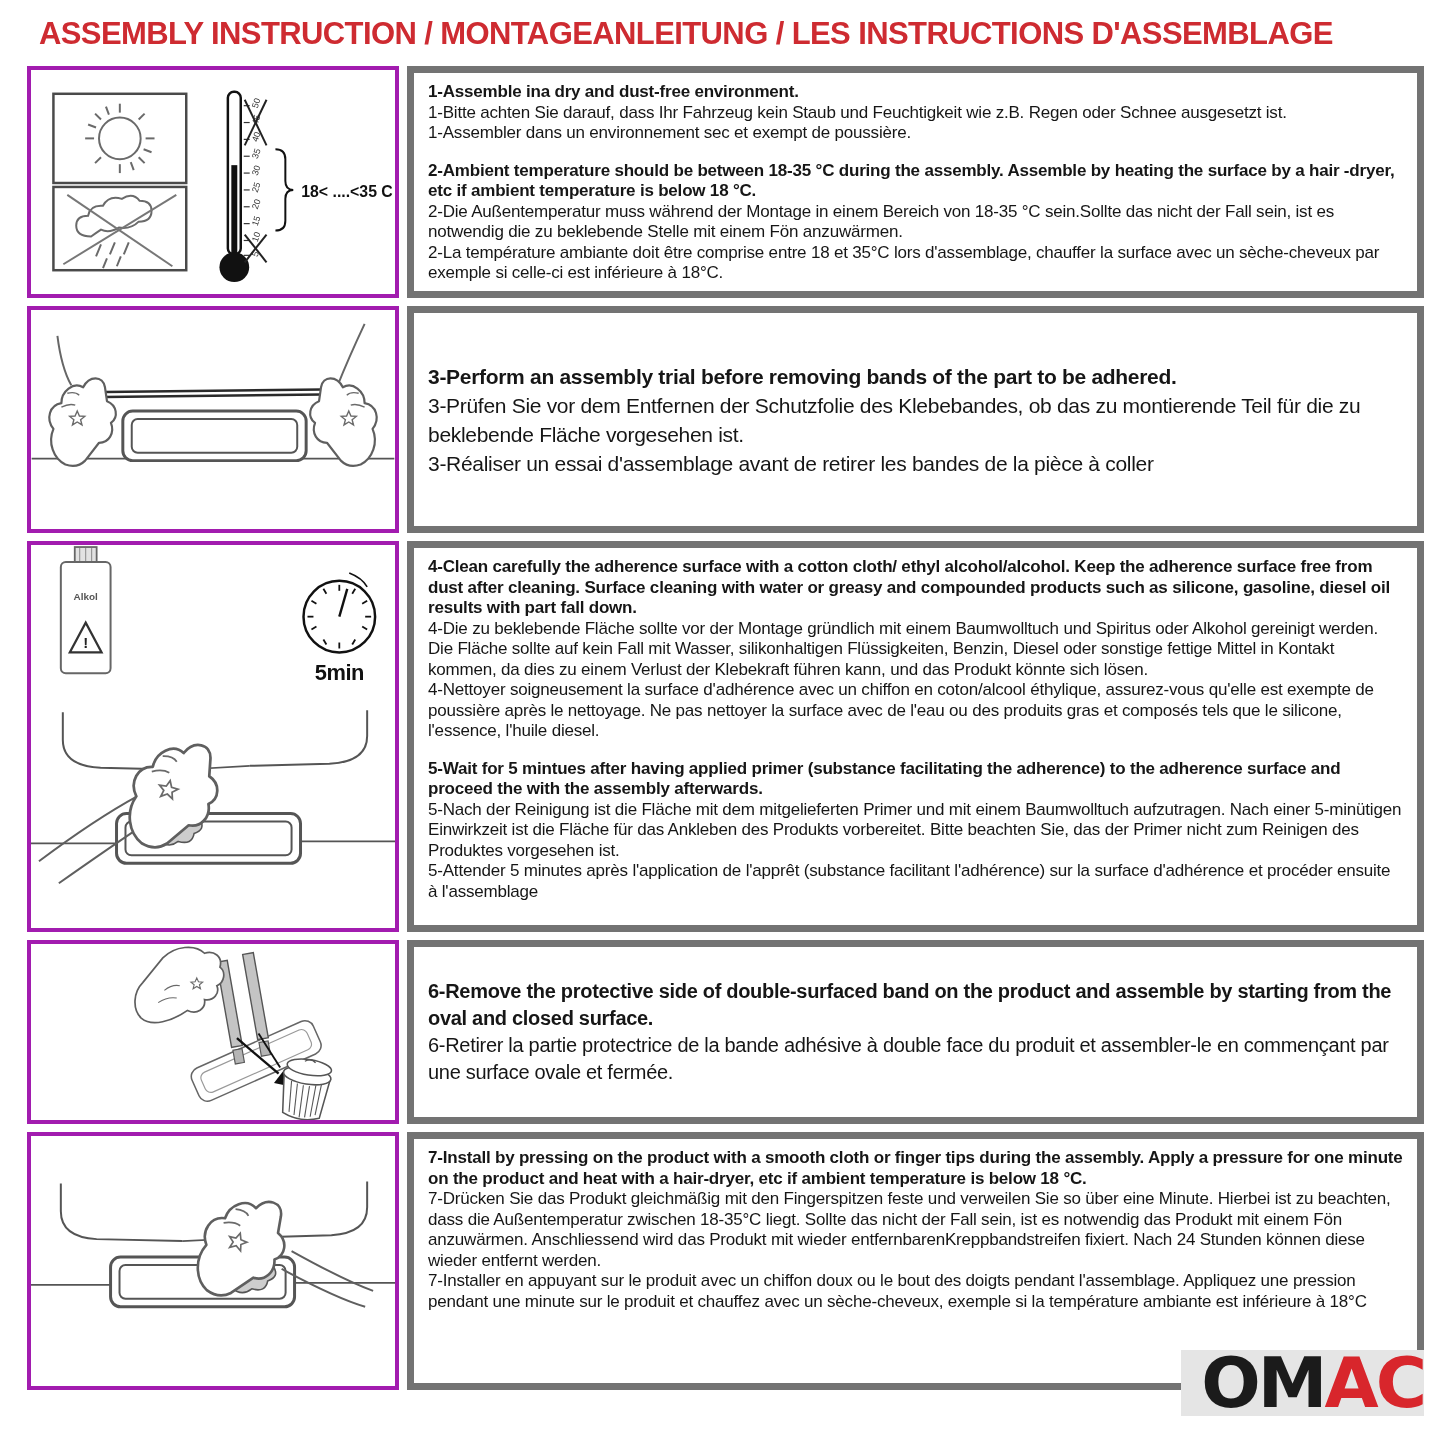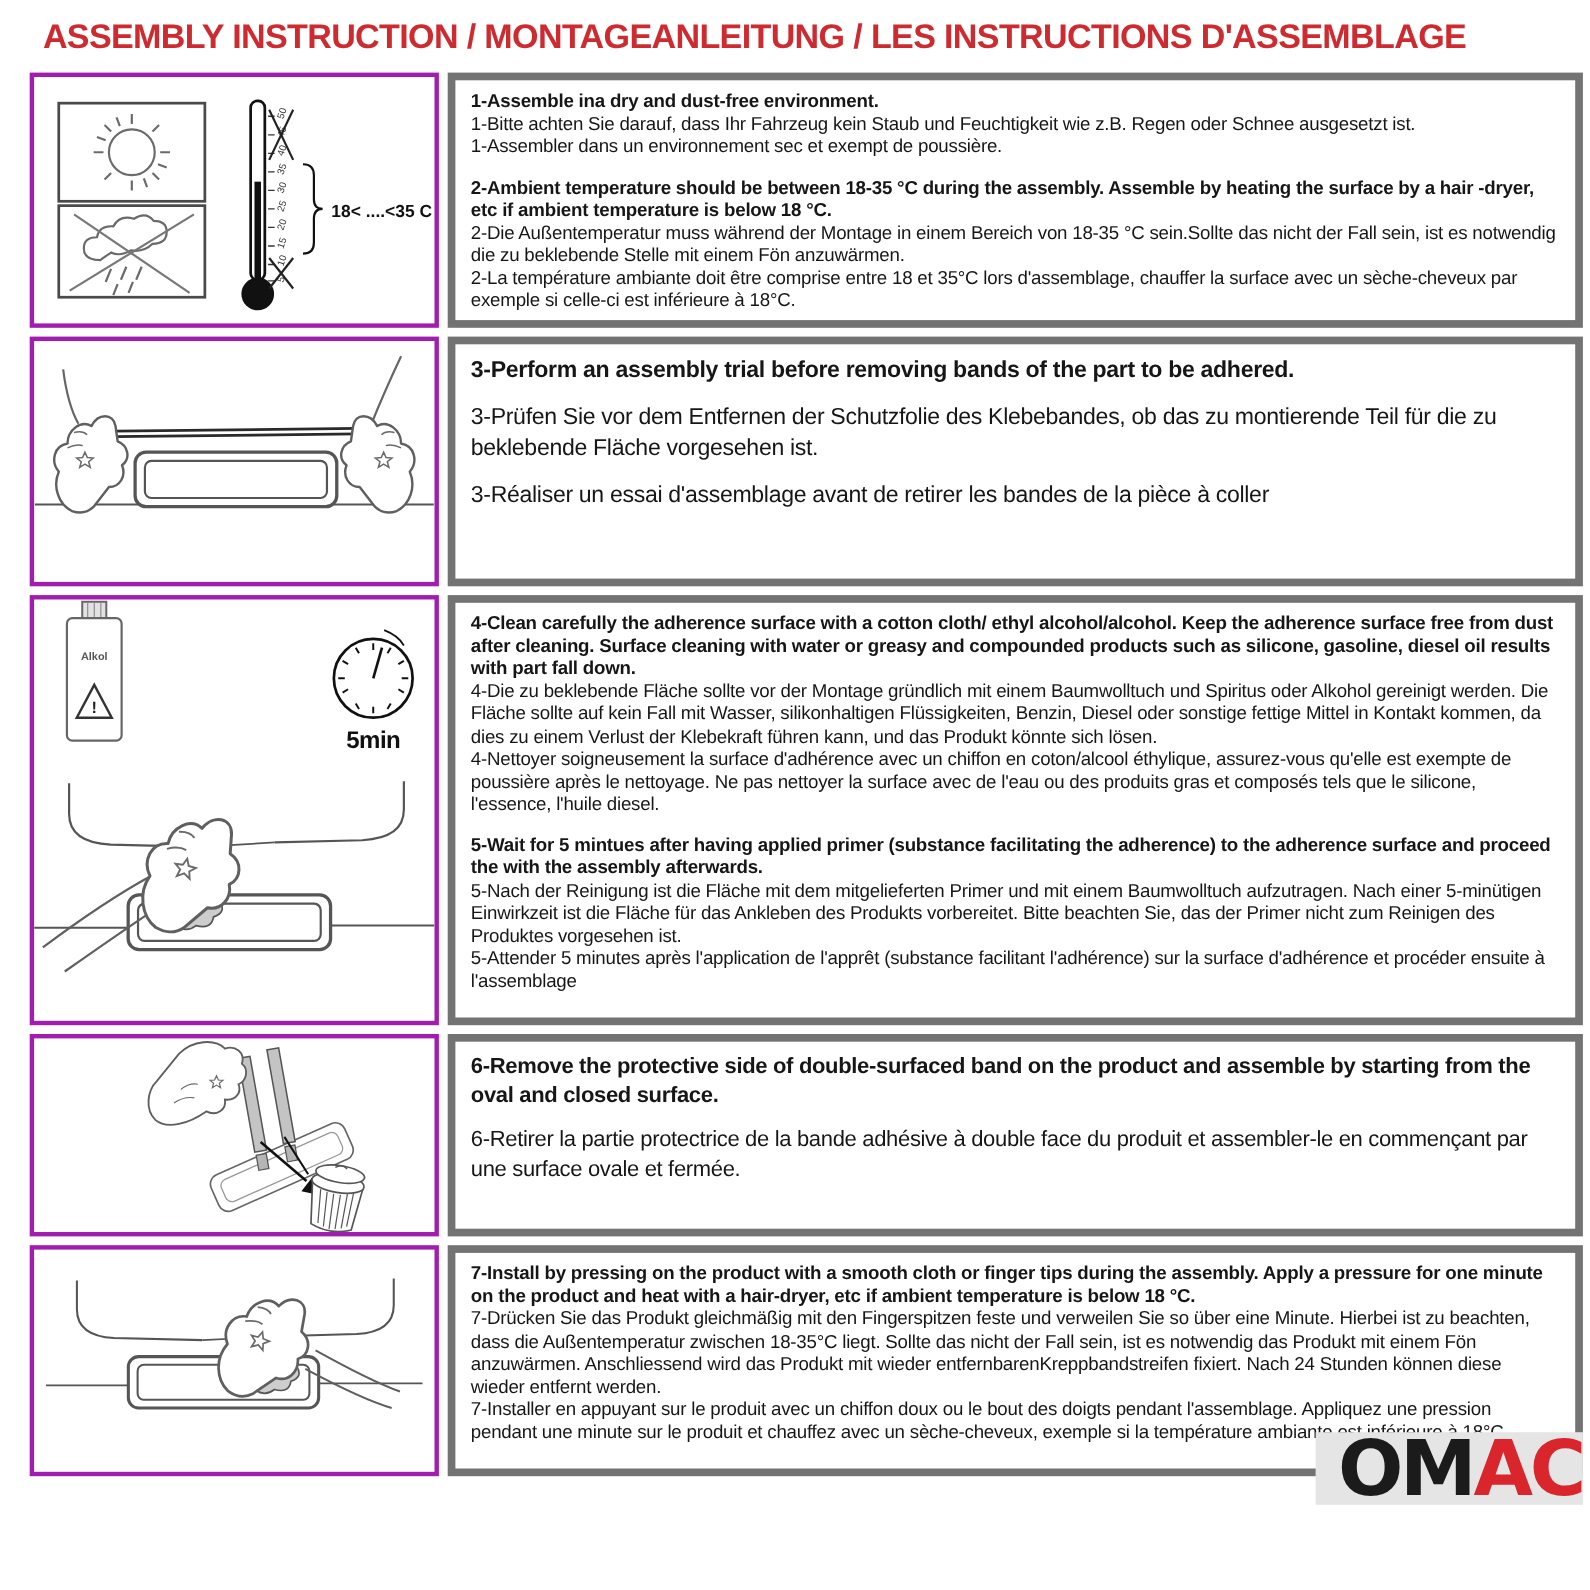--- a/index.html
+++ b/index.html
@@ -1,32 +1,32 @@
 <!DOCTYPE html>
 <html><head>
 <meta charset="utf-8">
 <style>
   html,body{margin:0;padding:0;background:#ffffff;}
   body{width:1445px;height:1445px;font-family:"Liberation Sans",sans-serif;color:#161616;overflow:hidden;}
-  .page{padding:10px 6px 0 27px;}
+  .page{padding:10px 21px 0 27px;}
   .title{color:#ce2b31;font-size:31px;font-weight:bold;letter-spacing:-0.6px;
          margin:6px 0 14px 12px;white-space:nowrap;}
   .row{display:flex;gap:8px;margin-bottom:8px;position:relative;}
   .illus{flex:0 0 372px;width:372px;border:4px solid #a21caf;background:#fff;box-sizing:border-box;overflow:hidden;}
   .illus svg{display:block;width:100%;height:100%;}
   .textbox{flex:1;border:7px solid #737373;background:#fff;box-sizing:border-box;
            padding:9px 14px;overflow:hidden;}
-  .textbox.center{display:flex;flex-direction:column;justify-content:flex-start;gap:13px;}
+  .textbox.center{display:flex;flex-direction:column;justify-content:center;}
   .textbox p{margin:0;letter-spacing:-0.2px;}
   .t-sm p{font-size:17px;line-height:20.5px;}
   .t-lg p{font-size:21px;line-height:29px;letter-spacing:-0.3px;}
   .t-md p{font-size:20px;line-height:27px;letter-spacing:-0.3px;}
   p.b{font-weight:bold;}
   p.gap{margin-top:17px;}
-  .r1{height:232px}.r2{height:227px}.r3{height:391px}.r4{height:184px}.r5{height:210px}
+  .r1{height:232px}.r2{height:227px}.r3{height:391px}.r4{height:184px}.r5{height:258px}
   .logo{position:absolute;right:0;bottom:-26px;z-index:5;background:#e5e5e5;
         padding-left:20px;font-family:"DejaVu Sans",sans-serif;font-weight:bold;
         font-size:70px;line-height:0.95;letter-spacing:-3px;white-space:nowrap;}
   .logo .lg-black{color:#1b1b1b;}
   .logo .lg-red{color:#d8262c;}
   svg text{font-family:"Liberation Sans",sans-serif;}
 </style>
 </head>
 <body>
 

